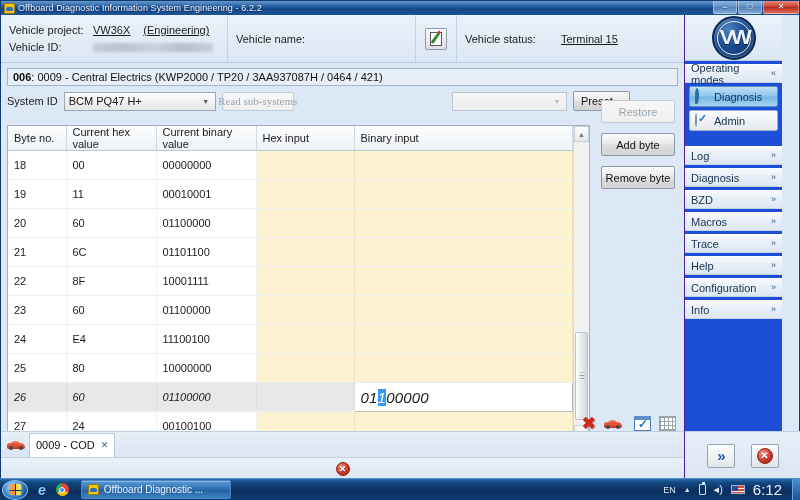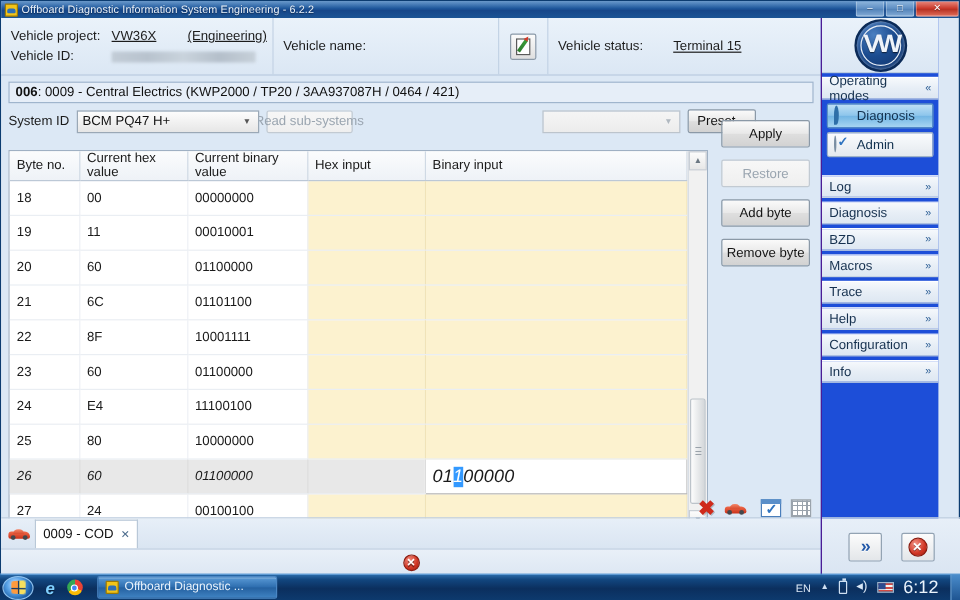--- a/index.html
+++ b/index.html
@@ -89,21 +89,21 @@
     border-bottom: 1px solid #b9cbe0;
   }
   .veh-block { padding: 4px 8px; display: flex; flex-direction: column; justify-content: center; }
   .veh-block.b1 { width: 227px; border-right: 1px solid #c3d3e5; }
   .veh-block.b2 { width: 188px; border-right: 1px solid #c3d3e5; }
   .veh-block.b3 { width: 40px; align-items: center; justify-content: center; }
   .veh-block.b4 { flex: 1; border-left: 1px solid #c3d3e5; }
   .veh-line { display: flex; align-items: center; height: 17px; font-size: 11px; color: #1c1c1c; }
   .veh-label { min-width: 84px; }
   .veh-value { font-weight: normal; text-decoration: underline; }
-  .veh-value.eng { margin-left: 26px; }
+  .veh-value.eng { margin-left: 13px; }
   .redacted {
     display: inline-block; width: 120px; height: 9px;
     background: linear-gradient(90deg,#c2ccd6,#b8c3ce,#c9d3dc,#b4bfca,#c6d0d9);
     filter: blur(1.4px);
     border-radius: 1px;
   }
   .note-btn {
     width: 22px; height: 22px;
     border: 1px solid #8c9aa8; border-radius: 2px;
     background: linear-gradient(180deg,#fbfbfb,#dfdfdf);
@@ -180,21 +180,21 @@
   #preset-combo .arrow { color: #b0b8c0; }
   .btn {
     height: 20px; border: 1px solid #8b99a7; border-radius: 2px;
     background: linear-gradient(180deg,#fafafa 0%,#e9e9e9 48%,#dedede 52%,#d2d2d2 100%);
     font-size: 11px; color: #151515;
     display: inline-flex; align-items: center; justify-content: center;
     padding: 0 7px; white-space: nowrap;
   }
   .btn.disabled { color: #9aa5b0; border-color: #c2cad2;
     background: linear-gradient(180deg,#f7f7f7,#efefef); }
-  #read-subsystems { width: 72px; height: 19px; }
+  #read-subsystems { width: 72px; height: 19px; font-family: Liberation Serif, serif; }
 
   
   .table-wrap {
     position: absolute; left: 6px; top: 110px;
     width: 583px; height: 317px;
     background: #fff;
     border: 1px solid #9fb0c3;
     display: flex;
   }
   .tbl { flex: 1; overflow: hidden; }
@@ -515,21 +515,20 @@
           <div class="btn disabled" id="read-subsystems">Read sub-systems</div>
           <div style="flex:1"></div>
           <div class="combo" id="preset-combo">
             <span></span>
             <span class="arrow">▼</span>
           </div>
           <div class="btn" style="margin-right:48px">Preset...</div>
         </div>
 
         <div class="actions">
-          <div class="btn">Apply</div>
           <div class="btn disabled">Restore</div>
           <div class="btn">Add byte</div>
           <div class="btn">Remove byte</div>
         </div>
 
         <div class="table-wrap">
           <div class="tbl">
             <table>
               <colgroup>
                 <col style="width:58px">

